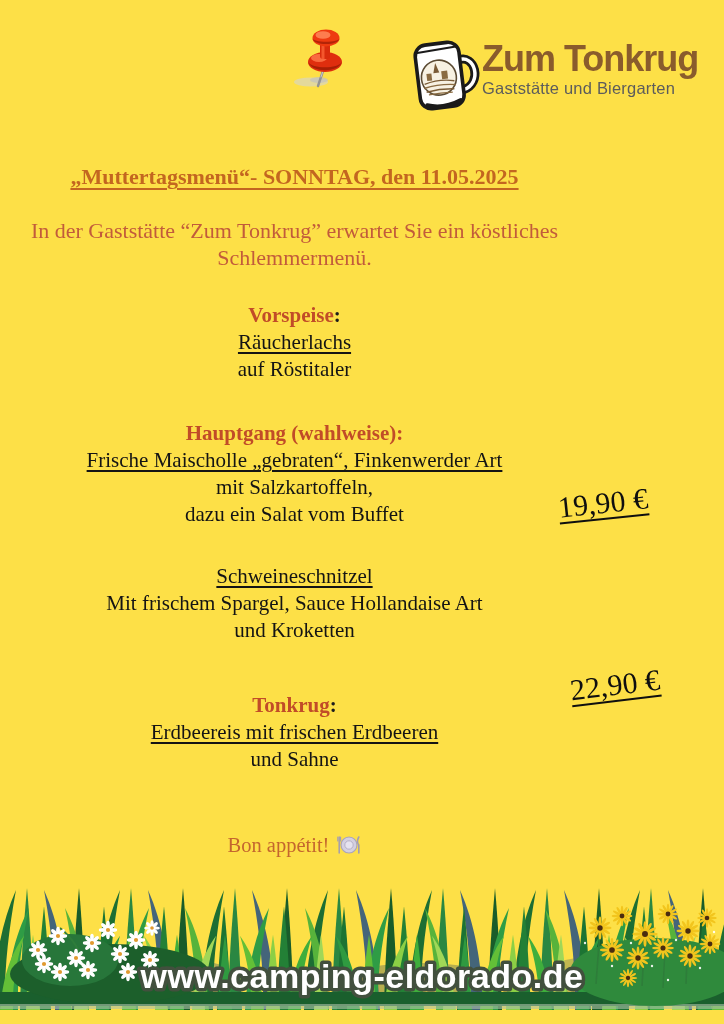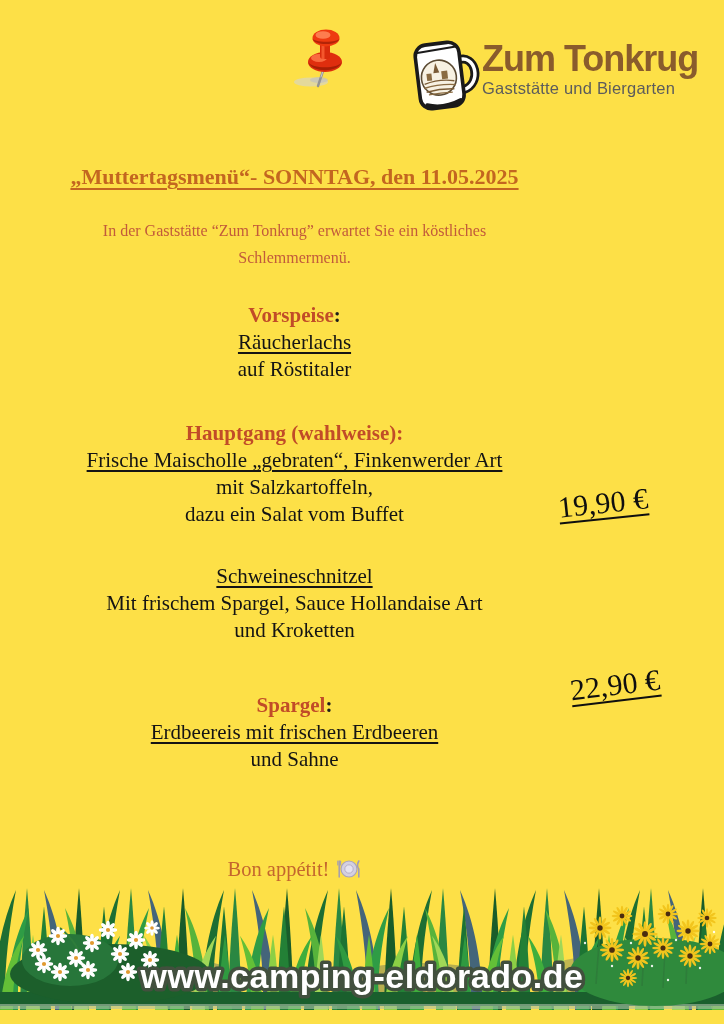--- a/index.html
+++ b/index.html
@@ -14,35 +14,35 @@
   
   .pushpin{left:294px;top:26px;}
   .logo{left:400px;top:34px;display:flex;align-items:flex-start;}
   .logo-text{margin-left:-14px;margin-top:8px;font-family:"Liberation Sans",sans-serif;}
   .logo-title{font-size:36px;font-weight:bold;color:#8a5c2c;letter-spacing:-1px;line-height:34px;}
   .logo-subtitle{font-size:16.5px;color:#5c5c5c;letter-spacing:.2px;margin-top:3px;text-align:left;}
 
   
   .menu-title{top:164px;font-size:22px;font-weight:bold;color:#c36620;
     text-decoration:underline;text-decoration-thickness:2px;text-underline-offset:4px;}
-  .intro{top:217px;font-size:16px;color:#c25b3b;line-height:27px;}
+  .intro{top:217px;font-size:22px;color:#c25b3b;line-height:27px;}
   .section{line-height:27px;font-size:21px;}
   .sec-vorspeise{top:302px;}
   .sec-hauptgang{top:420px;}
   .sec-oder{top:538px;}
   .sec-schnitzel{top:563px;}
   .sec-dessert{top:692px;}
   .h-orange{font-weight:bold;color:#c14c28;}
   .h-dark{font-weight:bold;color:#1c1c1c;}
   .dish{text-decoration:underline;text-decoration-thickness:1.5px;text-underline-offset:3px;}
   .price{font-size:30px;color:#0f0f0f;text-decoration:underline;
     text-decoration-thickness:2px;text-underline-offset:5px;white-space:nowrap;}
   .price1{left:558px;top:486px;transform:rotate(-6deg);}
   .price2{left:570px;top:668px;transform:rotate(-7deg);}
-  .bon{top:858px;font-size:20.5px;color:#c4662e;}
+  .bon{top:834px;font-size:20.5px;color:#c4662e;}
   .bon .plate{vertical-align:-4px;margin-left:8px;}
 
   .grass{left:0;top:888px;}
 </style>
 </head>
 <body>
 
 <div class="page">
 
   <svg class="abs pushpin" width="64" height="66" viewBox="0 0 64 66">
@@ -109,21 +109,21 @@
 
   <div class="abs centered section sec-schnitzel">
     <div><span class="dish">Schweineschnitzel</span></div>
     <div>Mit frischem Spargel, Sauce Hollandaise Art</div>
     <div>und Kroketten</div>
   </div>
 
   <div class="abs price price2">22,90 €</div>
 
   <div class="abs centered section sec-dessert">
-    <div><span class="h-orange">Spargel</span><span class="h-dark">:</span></div>
+    <div><span class="h-orange">Tonkrug</span><span class="h-dark">:</span></div>
     <div><span class="dish">Erdbeereis mit frischen Erdbeeren</span></div>
     <div>und Sahne</div>
   </div>
 
   <div class="abs centered bon">
     <span>Bon appétit!</span><svg class="plate" width="24" height="22" viewBox="0 0 24 22">
       <circle cx="12" cy="11" r="8" fill="#d4d0e0" stroke="#a9a3bd" stroke-width="1.2"></circle>
       <circle cx="12" cy="11" r="4.2" fill="#e6e3ef" stroke="#b6b0c8" stroke-width="1"></circle>
       <path d="M2.2,3 L2.2,19" stroke="#a29cb4" stroke-width="1.5" stroke-linecap="round"></path>
       <path d="M0.8,3 L0.8,7 M3.6,3 L3.6,7" stroke="#a29cb4" stroke-width="1.1" stroke-linecap="round"></path>

